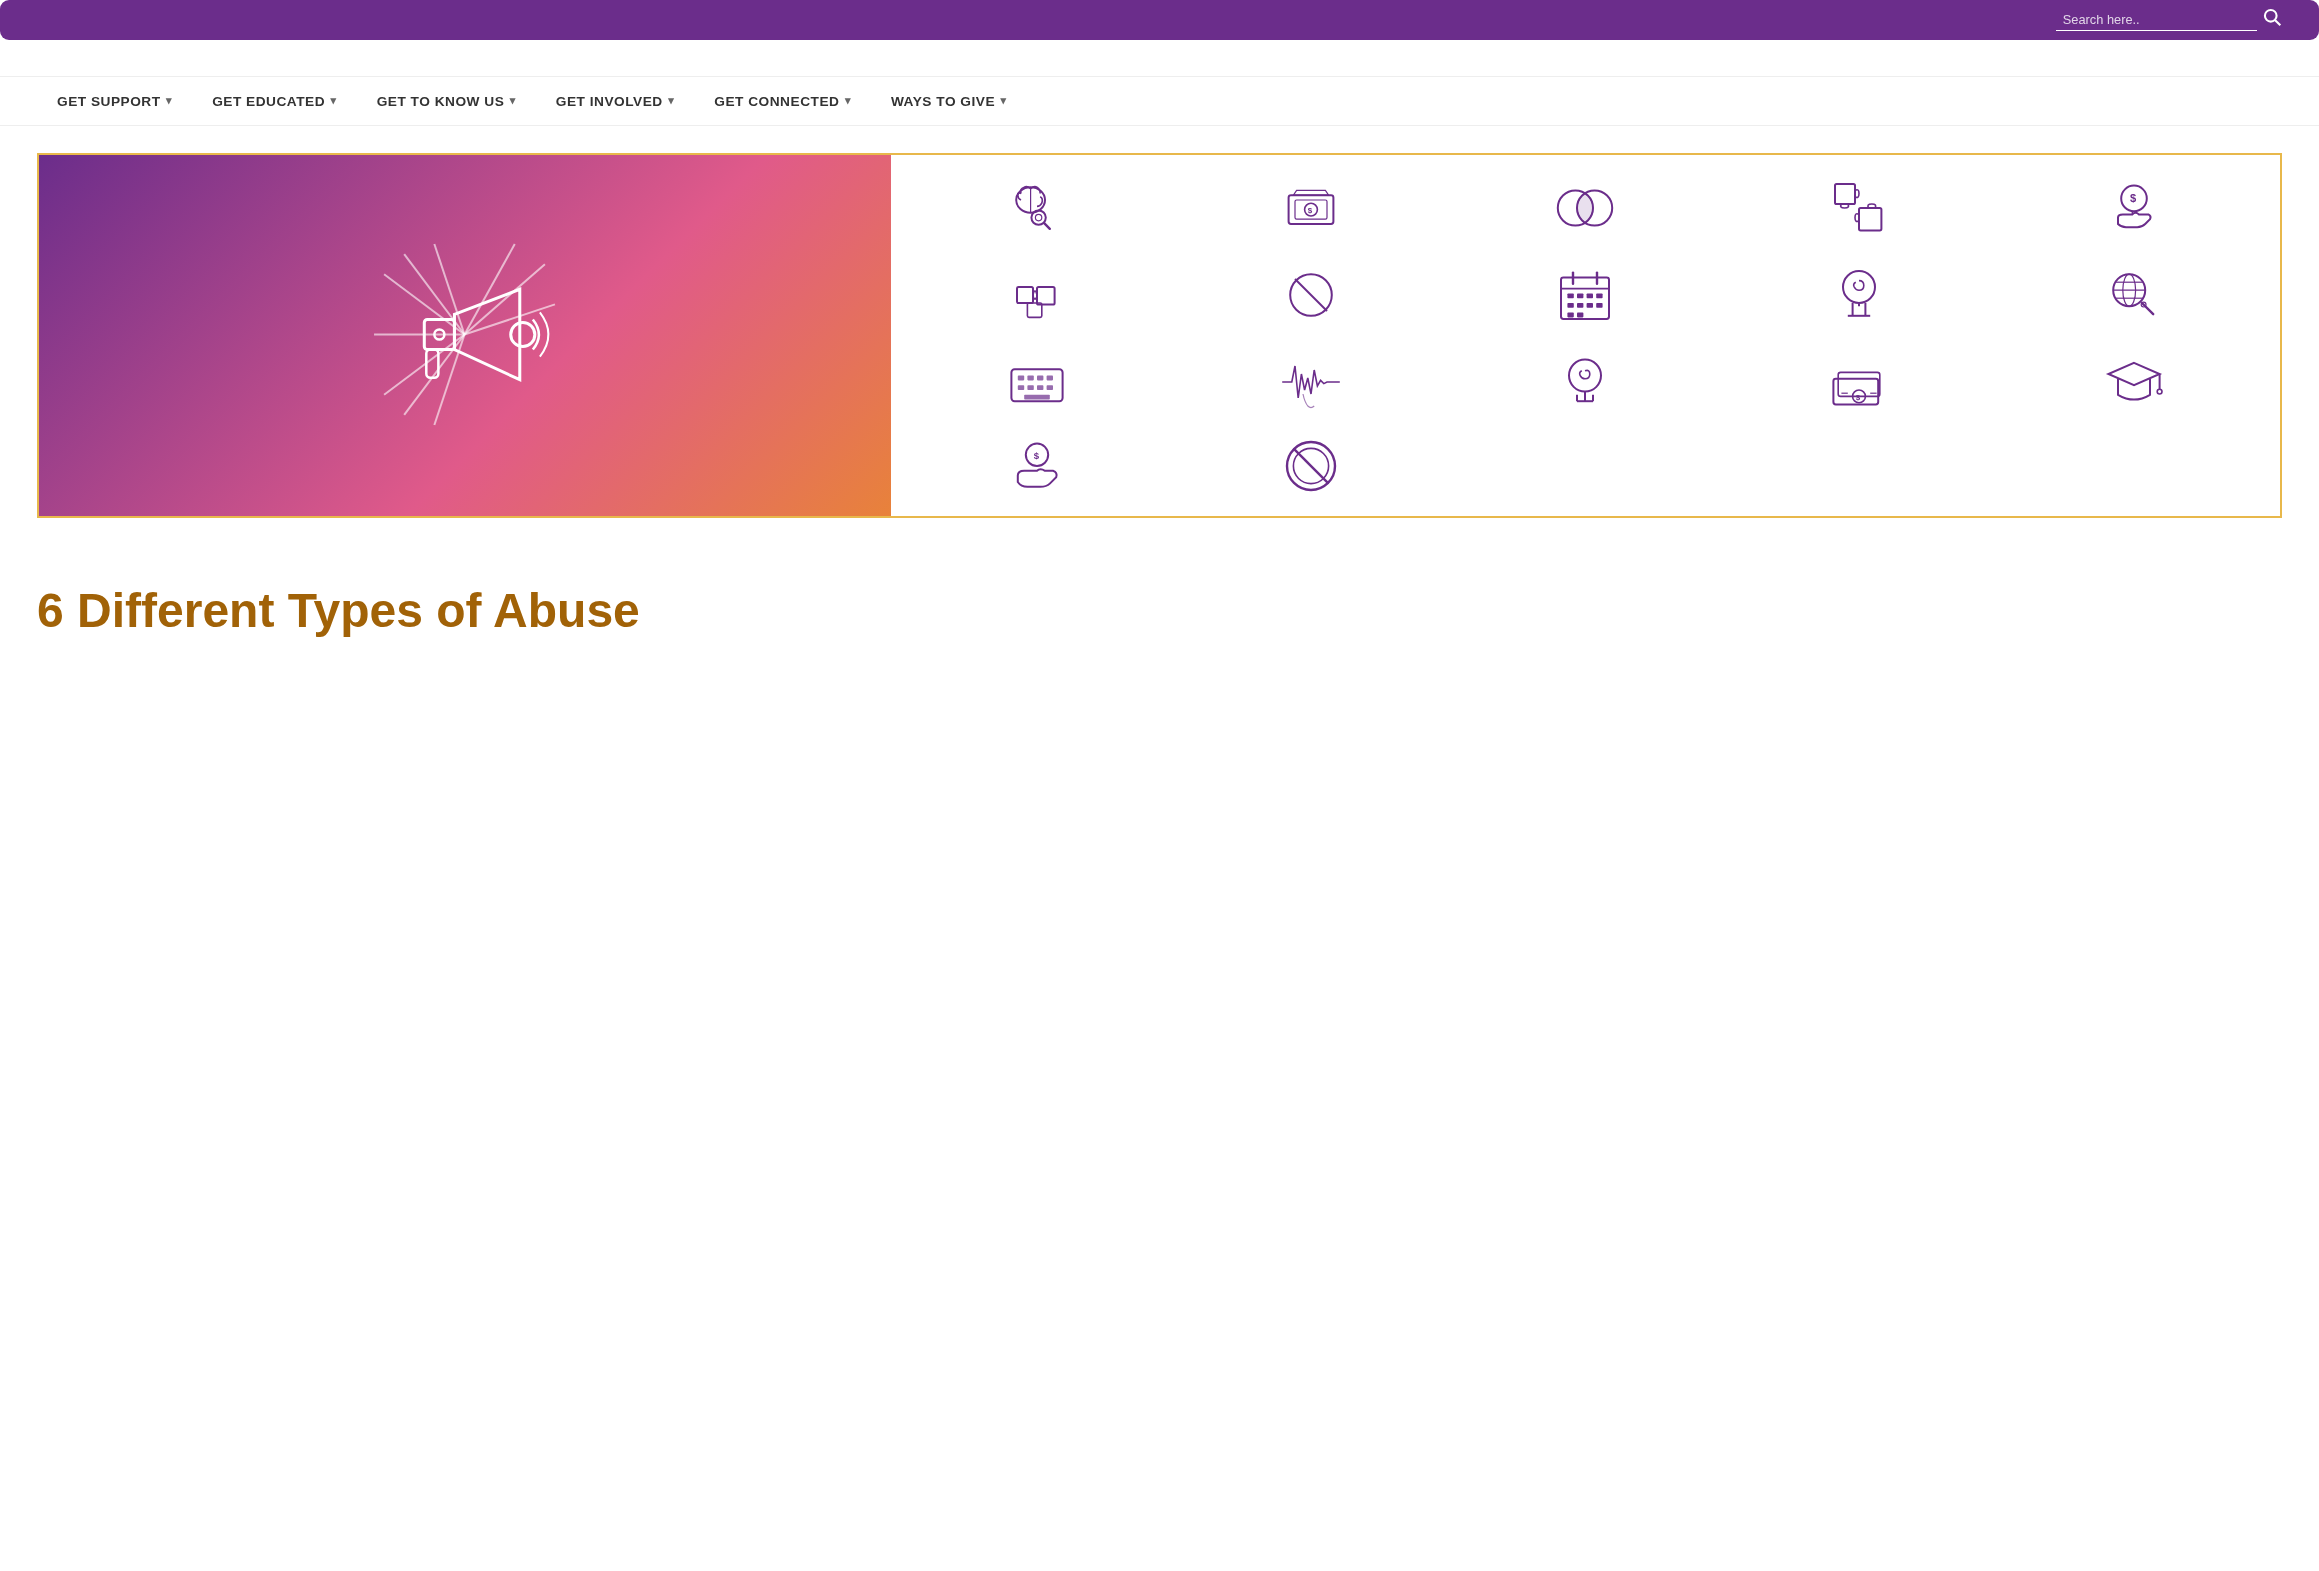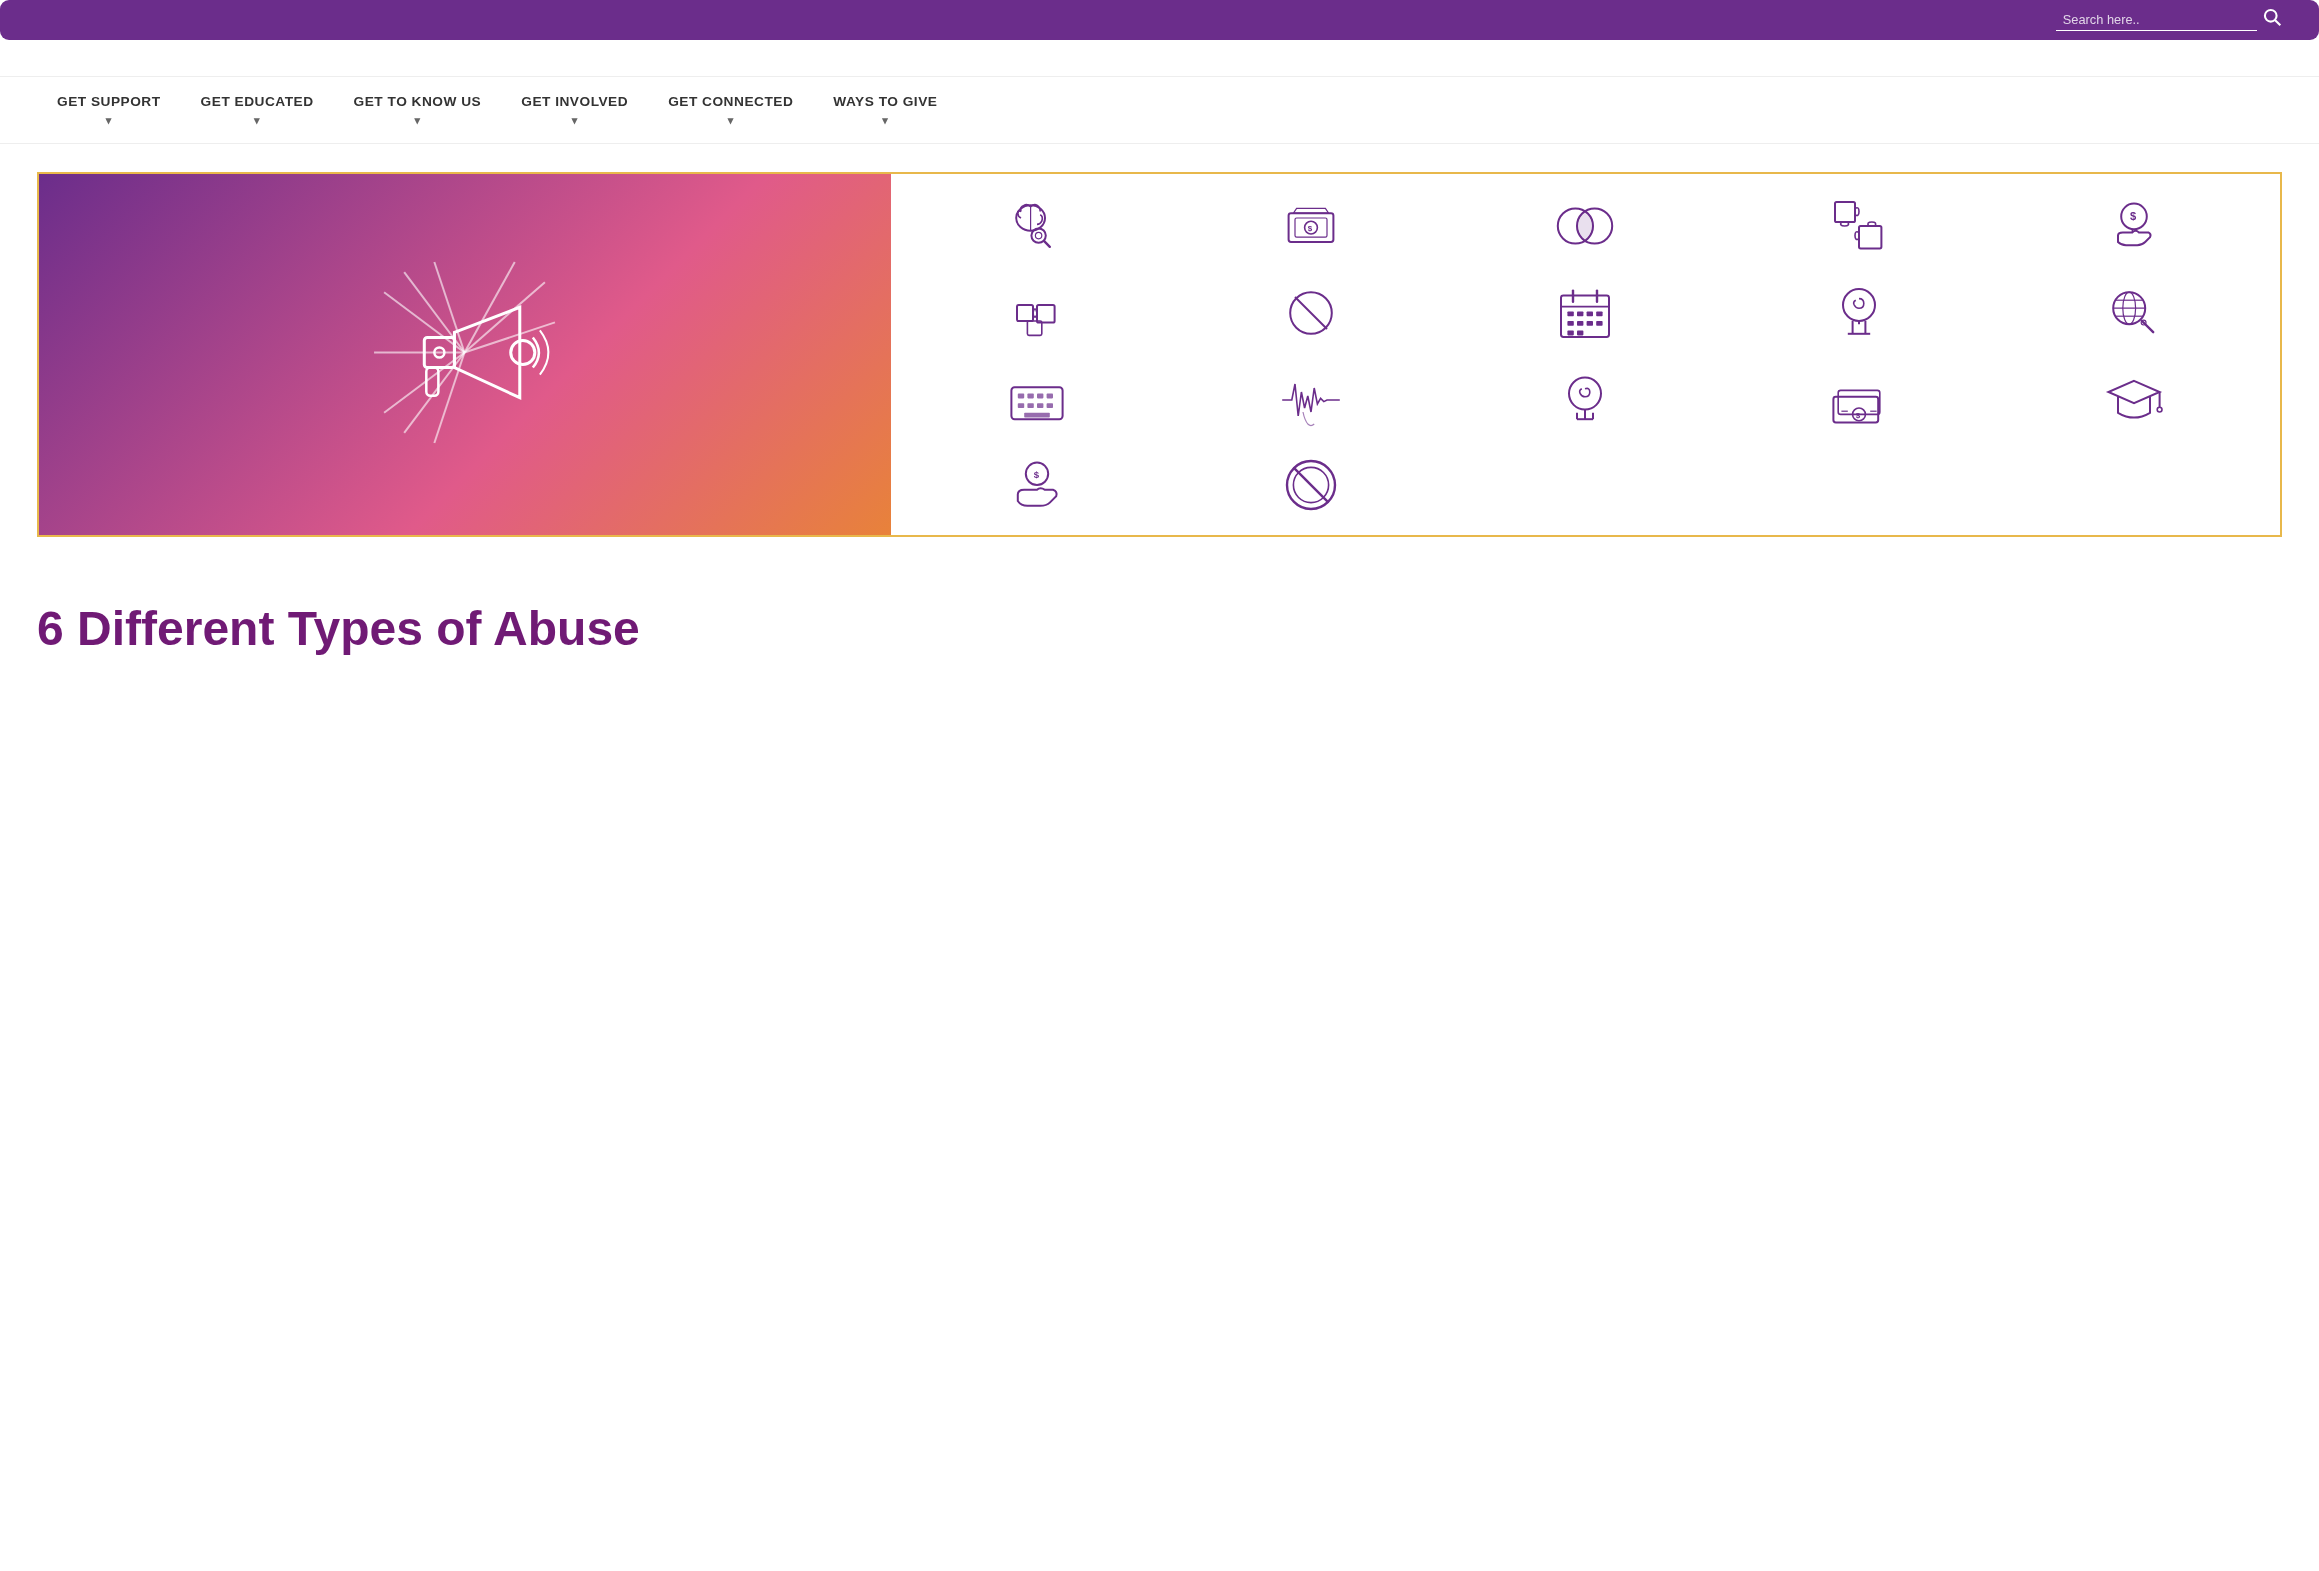--- a/index.html
+++ b/index.html
@@ -106,31 +106,30 @@
       background: #fff;
       border-top: 0.9px solid #eee;
       border-bottom: 0.9px solid #eee;
       display: flex;
       align-items: center;
       padding: 0 37px;
       gap: 0;
     }
     .nav-item {
       display: flex;
-      align-items: center;
+      align-items: flex-start;
       gap: 5.5px;
       padding: 16.4px 20px;
       font-size: 13.7px;
       font-weight: 700;
       color: #333;
       cursor: pointer;
       text-transform: uppercase;
       letter-spacing: 0.5px;
       white-space: nowrap;
-      flex-direction: column;
     }
     .chevron {
       font-size: 11px;
       color: #666;
     }
 
     
     .hero-banner {
       margin: 27.4px 37px;
       border: 2.7px solid #e8b84b;
@@ -181,21 +180,21 @@
       height: 64px;
     }
 
     
     .main-content {
       padding: 37px 37px;
     }
     .page-title {
       font-size: 48px;
       font-weight: 800;
-      color: #701a75;
+      color: #a16207;
       margin-bottom: 18.3px;
     }
 
     
     ::-webkit-scrollbar { width: 7.3px; }
     ::-webkit-scrollbar-track { background: #f1f1f1; }
     ::-webkit-scrollbar-thumb { background: #888; }
   </style>
 </head>
 <body>

